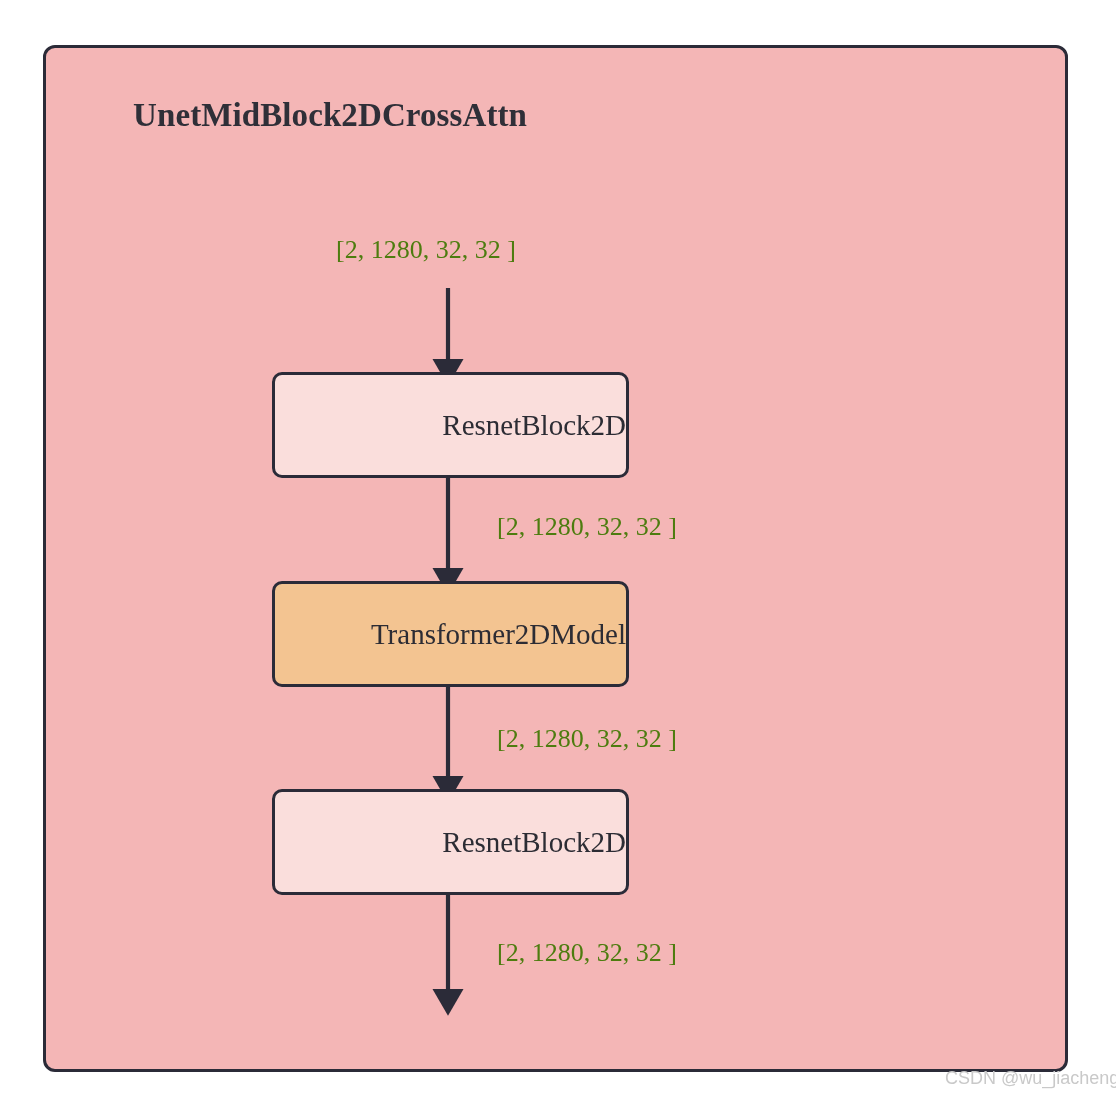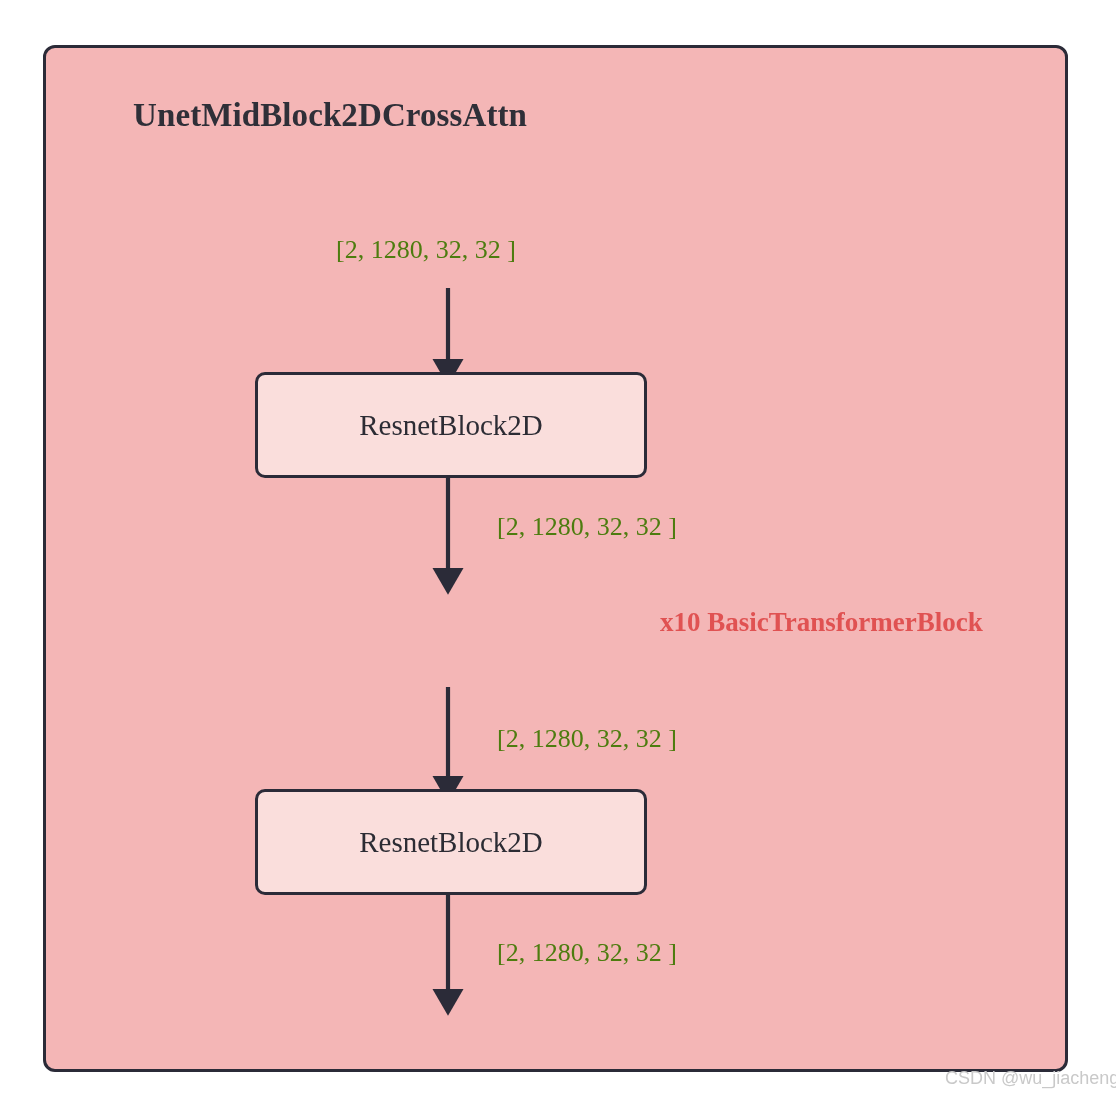--- a/index.html
+++ b/index.html
@@ -42,29 +42,29 @@
     font-size: 33px;
     font-weight: bold;
     color: #2F2F38;
     letter-spacing: 0.1px;
     white-space: nowrap;
   }
 
   
   .node {
     position: absolute;
-    left: 255px;
-    width: 392px;
+    left: 272px;
+    width: 357px;
     height: 106px;
     border: 3.5px solid #2B2B38;
     border-radius: 10px;
     box-sizing: border-box;
     display: flex;
     align-items: center;
-    justify-content: center;
+    justify-content: flex-end;
   }
   .node-label {
     font-size: 29px;
     color: #2C2C34;
     white-space: nowrap;
   }
 
   .node-resnet-1 { top: 372px; background: #FADEDC; }
   .node-transformer { top: 581px; background: #F3C491; }
   .node-resnet-2 { top: 789px; background: #FADEDC; }
@@ -133,30 +133,32 @@
 
     <line x1="448" y1="687" x2="448" y2="781" stroke="#2B2B38" stroke-width="4.2" marker-end="url(#arrowhead)"></line>
 
     <line x1="448" y1="895" x2="448" y2="994" stroke="#2B2B38" stroke-width="4.2" marker-end="url(#arrowhead)"></line>
   </svg>
 
   <div class="node node-resnet-1">
     <span class="node-label">ResnetBlock2D</span>
   </div>
 
+  <div class="node node-transformer">
+    <span class="node-label">Transformer2DModel</span>
+  </div>
 
   <div class="node node-resnet-2">
     <span class="node-label">ResnetBlock2D</span>
   </div>
 
   <div class="edge-label edge-label-top">[2, 1280, 32, 32 ]</div>
 
   <div class="edge-label edge-label-mid1">[2, 1280, 32, 32 ]</div>
 
   <div class="edge-label edge-label-mid2">[2, 1280, 32, 32 ]</div>
 
   <div class="edge-label edge-label-bottom">[2, 1280, 32, 32 ]</div>
 
-  <div class="annotation">x10 BasicTransformerBlock</div>
 
   <div class="watermark">CSDN @wu_jiacheng</div>
 
 </div>
 
 </body></html>

